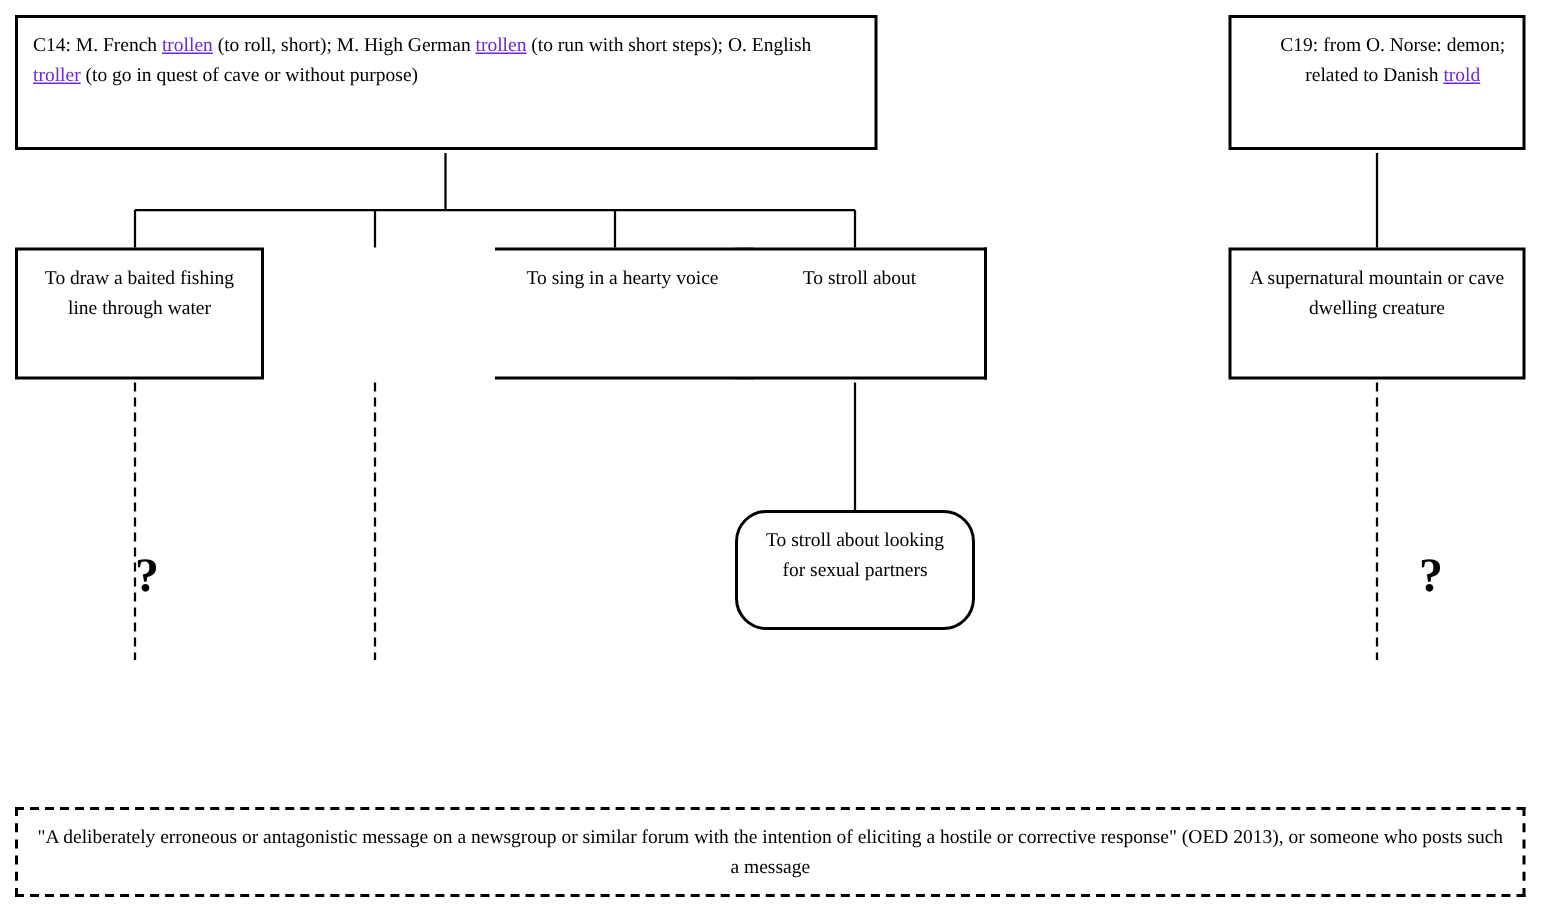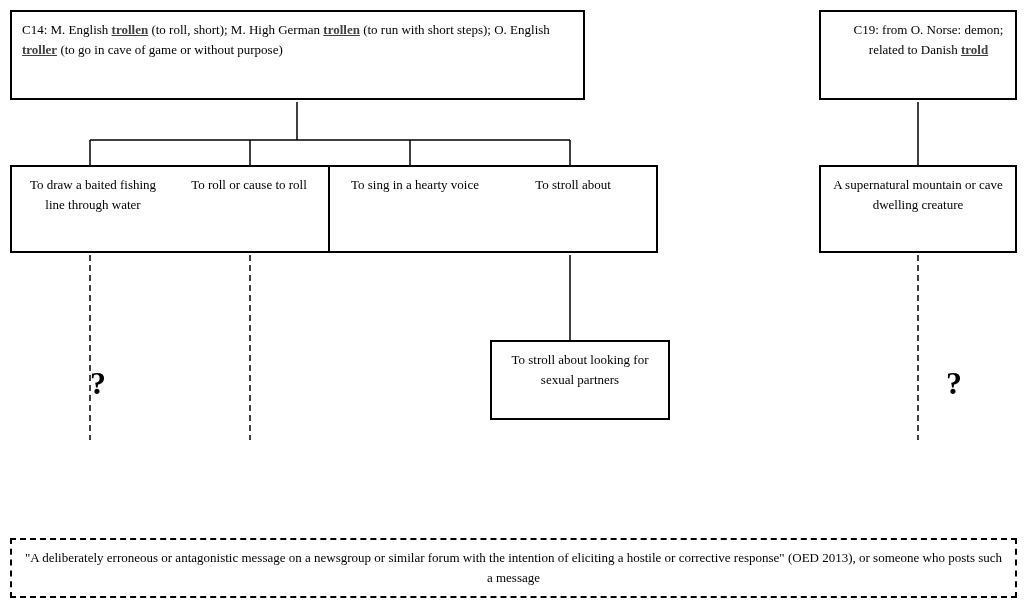--- a/index.html
+++ b/index.html
@@ -39,23 +39,22 @@
       line-height: 1.5;
       text-align: center;
       background: #fff;
     }
 
     .box.dashed {
       border-style: dashed;
     }
 
     .box u {
-      color: #404040;
+      color: #6d28d9;
       text-decoration: underline;
-      font-weight: bold;
     }
 
     .box-left-etym {
       left: 0; top: 0;
       width: 575px;
       min-height: 90px;
       text-align: left;
     }
 
     .box-right-etym {
@@ -67,52 +66,49 @@
 
     
     .box-m1 { left: 0; top: 155px; width: 166px; min-height: 88px; }
     .box-m2 { left: 160px; top: 155px; width: 160px; min-height: 88px; border-left: none; }
     .box-m3 { left: 320px; top: 155px; width: 172px; min-height: 88px; border-left: none; }
     .box-m4 { left: 480px; top: 155px; width: 168px; min-height: 88px; border-left: none; }
     
     .box-m5 { right: 0; top: 155px; width: 198px; min-height: 88px; }
 
     
-    .box-sub { left: 480px; top: 330px; width: 180px; min-height: 80px; }
+    .box-sub { left: 480px; top: 330px; width: 160px; min-height: 80px; border-radius: 21px; }
 
     
     .box-bottom {
       left: 0; bottom: 0;
       right: 0;
       width: 100%;
       min-height: 60px;
       border-style: dashed;
       text-align: center;
     }
   </style>
 </head>
 <body>
 
 <div class="layout">
 
   <div class="box box-left-etym">
-    <span>C14: M. English </span><u>trollen</u><span> (to roll, short); M. High German </span><u>trollen</u><span> (to run with short steps); O. English </span><u>troller</u><span> (to go in cave of game or without purpose)</span>
+    <span>C14: M. French </span><u>trollen</u><span> (to roll, short); M. High German </span><u>trollen</u><span> (to run with short steps); O. English </span><u>troller</u><span> (to go in quest of cave or without purpose)</span>
   </div>
 
   <div class="box box-right-etym">
     <span>C19: from O. Norse: demon; related to Danish </span><u>trold</u>
   </div>
 
   <div class="box box-m1">
     <span>To draw a baited fishing line through water</span>
   </div>
 
-  <div class="box box-m2">
-    <span>To roll or cause to roll</span>
-  </div>
 
   <div class="box box-m3">
     <span>To sing in a hearty voice</span>
   </div>
 
   <div class="box box-m4">
     <span>To stroll about</span>
   </div>
 
   <div class="box box-m5">

